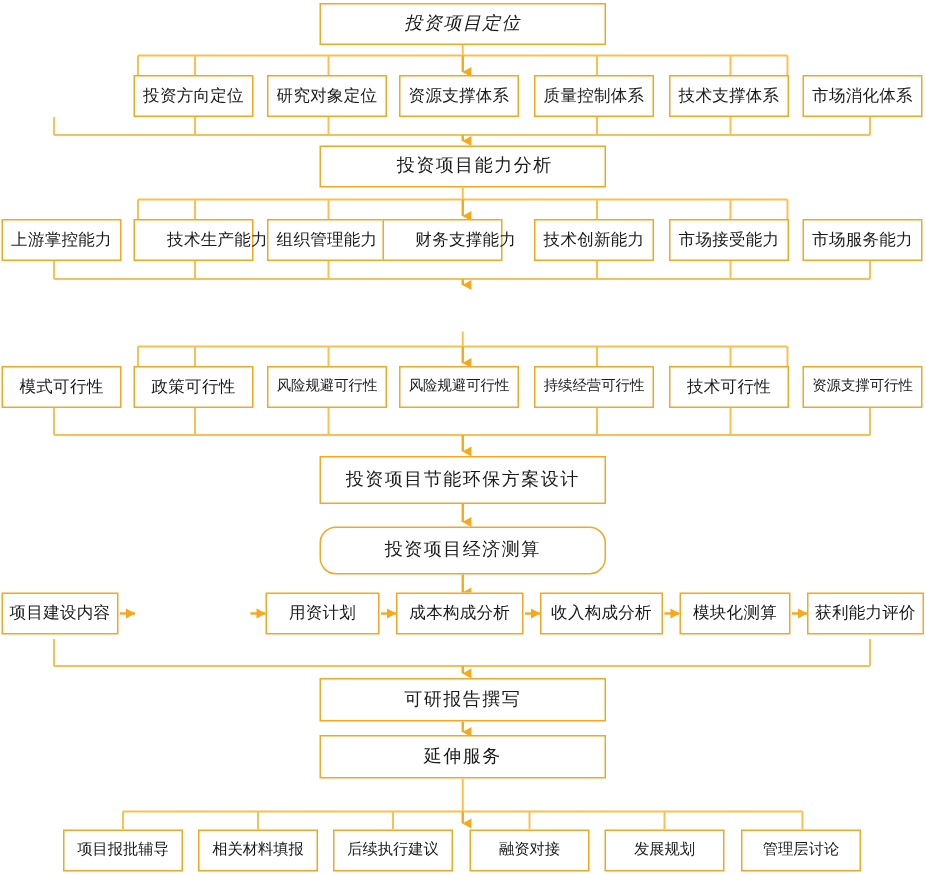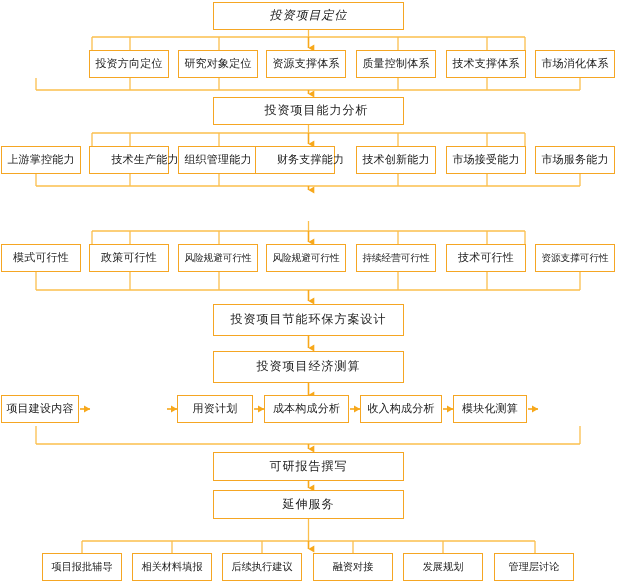--- a/index.html
+++ b/index.html
@@ -234,39 +234,42 @@
     <span>技术可行性</span>
   </div>
   <div class="node leaf tight" style="left:535px; top:244px; width:80px; height:28px;">
     <span>资源支撑可行性</span>
   </div>
 
   <div class="node wide" style="left:213px; top:304px; width:191px; height:32px;">
     <span>投资项目节能环保方案设计</span>
   </div>
 
-  <div class="node wide" style="left:213px; top:351px; width:191px; height:32px;">
+  <div class="node wide" style="left:213px; top:351px; width:191px; height:32px;border-radius:11px;">
     <span>投资项目经济测算</span>
   </div>
 
   <div class="node leaf" style="left:1px; top:395px; width:78px; height:28px;">
     <span>项目建设内容</span>
   </div>
   <div class="node leaf" style="left:177px; top:395px; width:76px; height:28px;">
     <span>用资计划</span>
   </div>
   <div class="node leaf" style="left:264px; top:395px; width:85px; height:28px;">
     <span>成本构成分析</span>
   </div>
   <div class="node leaf" style="left:360px; top:395px; width:82px; height:28px;">
     <span>收入构成分析</span>
   </div>
   <div class="node leaf" style="left:453px; top:395px; width:74px; height:28px;">
     <span>模块化测算</span>
   </div>
+  <div class="node leaf" style="left:538px; top:395px; width:78px; height:28px;">
+    <span>获利能力评价</span>
+  </div>
 
   <div class="node wide" style="left:213px; top:452px; width:191px; height:29px;">
     <span>可研报告撰写</span>
   </div>
 
   <div class="node wide" style="left:213px; top:490px; width:191px; height:29px;">
     <span>延伸服务</span>
   </div>
 
   <div class="node leaf small" style="left:42px; top:553px; width:80px; height:28px;">

